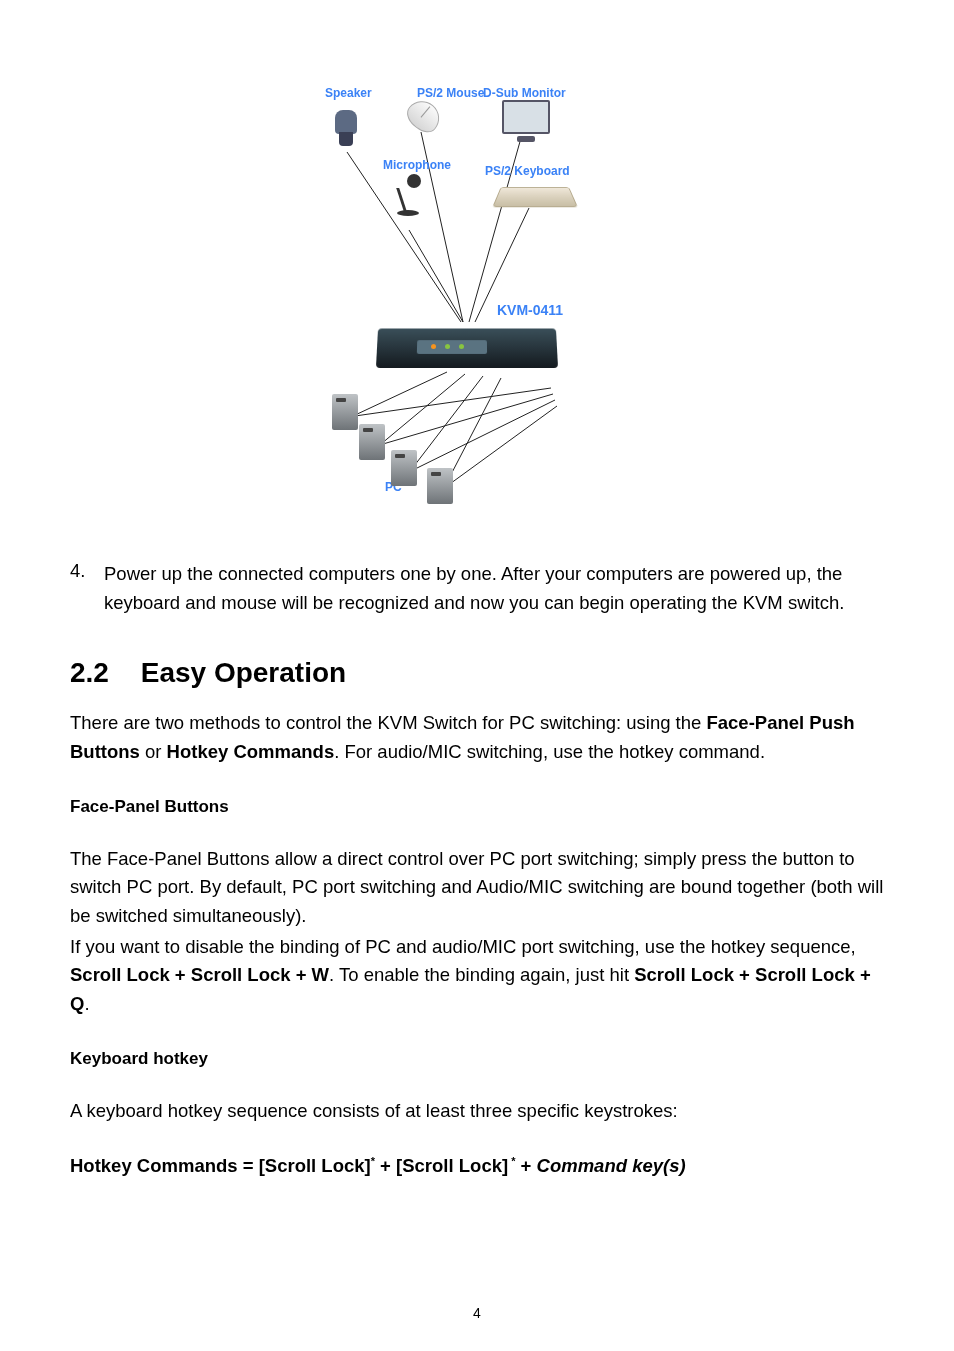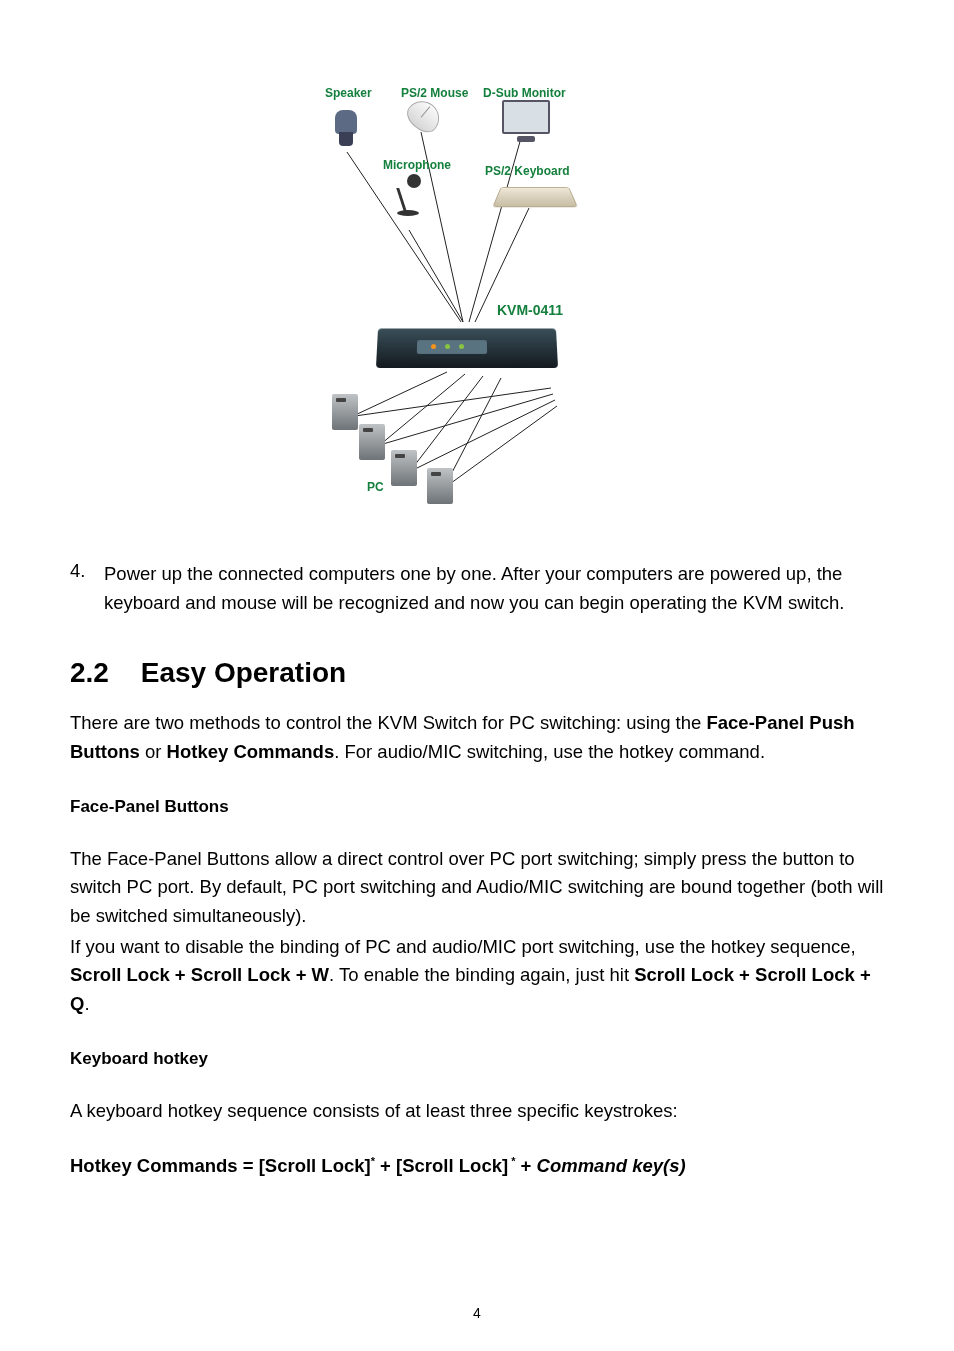--- a/index.html
+++ b/index.html
@@ -18,21 +18,21 @@
     display: flex;
     justify-content: center;
     margin-bottom: 60px;
   }
   .diagram {
     position: relative;
     width: 360px;
     height: 420px;
     font-family: Arial, sans-serif;
     font-size: 12px;
-    color: #15803d;
+    color: #3b82f6;
     font-weight: bold;
   }
   .dlabel {
     position: absolute;
     white-space: nowrap;
   }
   
   .speaker-icon {
     position: absolute;
     left: 35px; top: 30px;
@@ -230,26 +230,26 @@
       <line x1="84" y1="364" x2="168" y2="294" stroke="#222" stroke-width="1"></line>
       <line x1="114" y1="390" x2="186" y2="296" stroke="#222" stroke-width="1"></line>
       <line x1="148" y1="406" x2="204" y2="298" stroke="#222" stroke-width="1"></line>
       <line x1="58" y1="336" x2="254" y2="308" stroke="#222" stroke-width="1"></line>
       <line x1="86" y1="364" x2="256" y2="314" stroke="#222" stroke-width="1"></line>
       <line x1="116" y1="390" x2="258" y2="320" stroke="#222" stroke-width="1"></line>
       <line x1="150" y1="406" x2="260" y2="326" stroke="#222" stroke-width="1"></line>
     </svg>
 
     <span class="dlabel" style="left:28px;top:6px;">Speaker</span>
-    <span class="dlabel" style="left:104px;top:6px;">PS/2 Mouse</span>
+    <span class="dlabel" style="left:120px;top:6px;">PS/2 Mouse</span>
     <span class="dlabel" style="left:186px;top:6px;">D-Sub Monitor</span>
     <span class="dlabel" style="left:86px;top:78px;">Microphone</span>
     <span class="dlabel" style="left:188px;top:84px;">PS/2 Keyboard</span>
     <span class="dlabel" style="left:200px;top:222px;font-size:14px;">KVM-0411</span>
-    <span class="dlabel" style="left:70px;top:400px;">PC</span>
+    <span class="dlabel" style="left:88px;top:400px;">PC</span>
 
     <div class="speaker-icon">
         <div class="top"></div>
         <div class="base"></div>
       </div>
     <div class="mouse-icon"></div>
     <div class="monitor-icon">
         <div class="monitor-screen"></div>
         <div class="monitor-stand"></div>
       </div>

